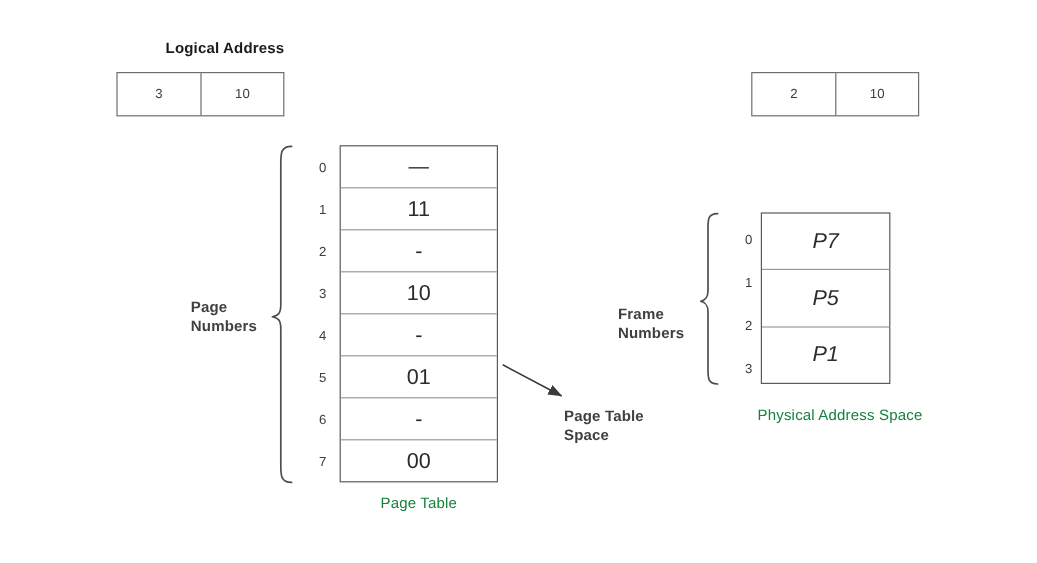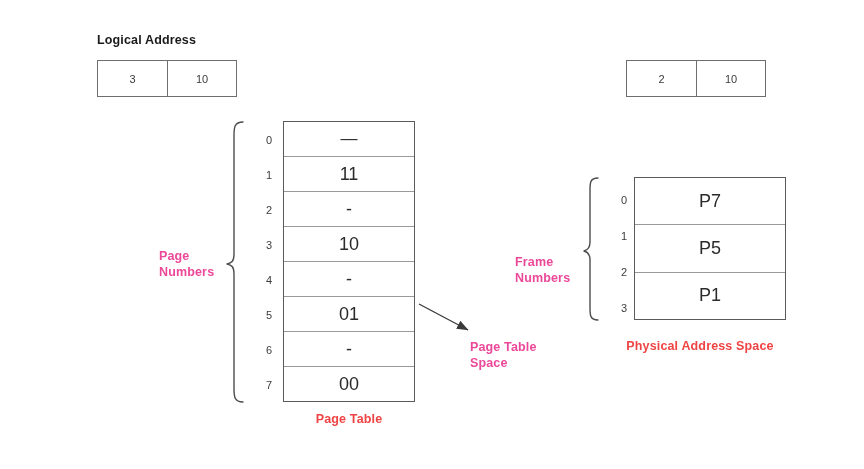--- a/index.html
+++ b/index.html
@@ -19,35 +19,35 @@
     overflow: hidden;
   }
   .abs { position: absolute; }
 
   
   .heading {
     font-size: 12.5px;
     font-weight: bold;
     color: #1a1a1a;
     letter-spacing: 0.15px;
-    text-align: left;
+    text-align: right;
     white-space: nowrap;
   }
   .caption {
     font-size: 12.5px;
-    font-weight: bold;
-    color: #ef4444;
+    font-weight: normal;
+    color: #15803d;
     letter-spacing: 0.15px;
     text-align: center;
     white-space: nowrap;
   }
   .side-label {
     font-size: 12.5px;
     font-weight: bold;
-    color: #ec4899;
+    color: #404040;
     letter-spacing: 0.15px;
     line-height: 16px;
     text-align: left;
     white-space: nowrap;
   }
 
   
   .addr-box {
     display: flex;
     border: 1.3px solid #6e6e6e;
@@ -158,21 +158,21 @@
     <div>Numbers</div>
   </div>
 
   <div class="abs" style="left:605px; top:177px; width:22px; height:143px;">
     <div class="idx abs" style="left:0; top:17px;  width:22px;">0</div>
     <div class="idx abs" style="left:0; top:53px;  width:22px;">1</div>
     <div class="idx abs" style="left:0; top:89px;  width:22px;">2</div>
     <div class="idx abs" style="left:0; top:125px; width:22px;">3</div>
   </div>
 
-  <div class="abs vtable" style="left:634px; top:177px; width:152px; height:143px;">
+  <div class="abs vtable" style="left:634px; top:177px; width:108px; height:143px;font-style:italic;">
     <div class="vrow">P7</div>
     <div class="vrow">P5</div>
     <div class="vrow">P1</div>
   </div>
 
   <div class="abs caption" style="left:620px; top:339px; width:160px;">Physical Address Space</div>
 
   <svg class="overlay" viewBox="0 0 864 469">
     <defs>
       <marker id="arrowhead" markerWidth="9" markerHeight="7" refX="8.5" refY="3.5" orient="auto">

